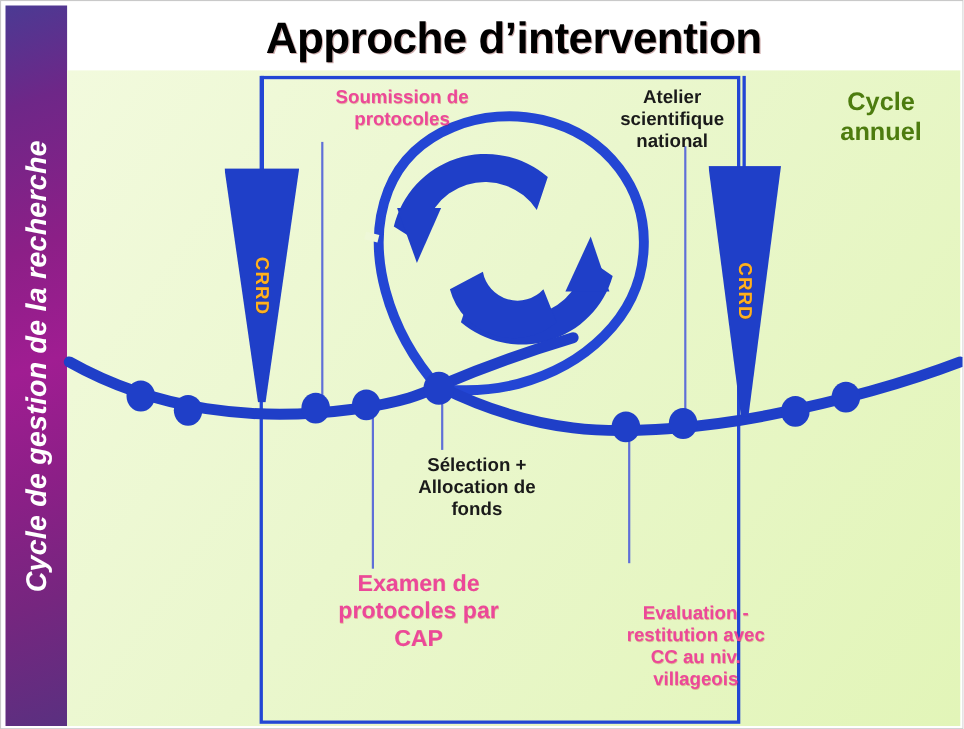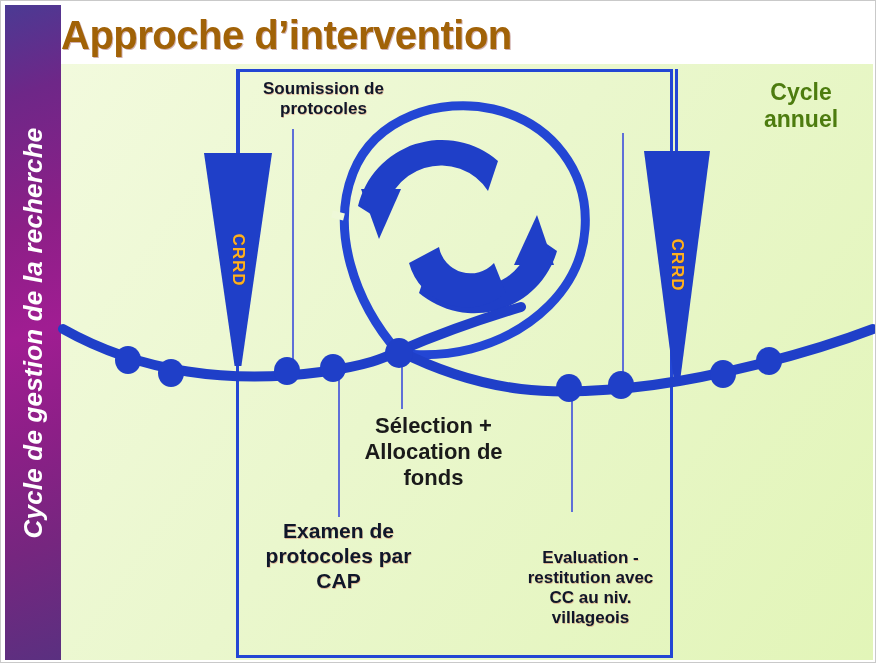--- a/index.html
+++ b/index.html
@@ -20,40 +20,40 @@
         transform:translate(-50%,-50%) rotate(-90deg);
         white-space:nowrap;color:#ffffff;font-style:italic;font-weight:bold;
         font-size:26px;letter-spacing:.2px;}
 
   
   #panel{position:absolute;left:60px;top:63px;width:812px;height:596px;
          background:linear-gradient(125deg,#f2fadd 0%,#eaf7cd 45%,#e2f5b8 100%);}
 
   
   #title{position:absolute;left:60px;top:8px;width:812px;height:52px;
-         color:#a16207;font-weight:bold;font-size:40px;
+         text-align:center;color:#000000;font-weight:bold;font-size:40px;
          line-height:52px;letter-spacing:-.5px;
          text-shadow:1px 1px 0 rgba(120,30,30,.35);}
 
   
   #inner-rect{position:absolute;left:235px;top:68px;width:437px;height:589px;
               border:3px solid #2346d4;box-sizing:border-box;background:transparent;}
 
   
   .lbl{position:absolute;text-align:center;font-weight:bold;line-height:1.18;
        white-space:pre-line;}
-  .red{color:#0f172a;text-shadow:.5px .5px 0 rgba(200,0,0,.25);}
+  .red{color:#ec4899;text-shadow:.5px .5px 0 rgba(200,0,0,.25);padding-left:42px;}
   .black{color:#1a1a1a;}
   .blue{color:#4d7c0f;}
 
   #lbl-soumission{left:240px;top:78px;width:165px;font-size:17px;}
   #lbl-atelier{left:540px;top:78px;width:140px;font-size:17px;}
   #lbl-cycle-annuel{left:730px;top:78px;width:140px;font-size:23px;}
   #lbl-execution{left:395px;top:180px;width:145px;font-size:17px;line-height:2.0;}
-  #lbl-selection{left:345px;top:412px;width:175px;font-size:22px;}
+  #lbl-selection{left:345px;top:412px;width:175px;font-size:17px;}
   #lbl-examen{left:240px;top:518px;width:195px;font-size:21px;}
   #lbl-evaluation{left:492px;top:513px;width:195px;font-size:17px;margin-top:34px;}
 
   
   .crrd{position:absolute;}
   .crrd .tri{width:100%;height:100%;background:#1f3fc8;
        clip-path:polygon(0% 0%,100% 0%,55% 100%,45% 100%);}
   .crrd .crrd-text{position:absolute;left:50%;top:50%;
        transform:translate(-50%,-50%) rotate(90deg);
        color:#ffb01f;font-weight:bold;font-size:17px;letter-spacing:1px;
@@ -165,20 +165,23 @@
     <div class="crrd-text">CRRD</div>
   </div>
 
   <div class="crrd" id="crrd-right">
     <div class="tri"></div>
     <div class="crrd-text">CRRD</div>
   </div>
 
   <div class="lbl red" id="lbl-soumission">Soumission de
 protocoles</div>
+  <div class="lbl black" id="lbl-atelier">Atelier
+scientifique
+national</div>
   <div class="lbl blue" id="lbl-cycle-annuel">Cycle
 annuel</div>
   <div class="lbl black" id="lbl-selection">Sélection +
 Allocation de
 fonds</div>
   <div class="lbl red" id="lbl-examen">Examen de
 protocoles par
 CAP</div>
   <div class="lbl red" id="lbl-evaluation">Evaluation -
 restitution avec

